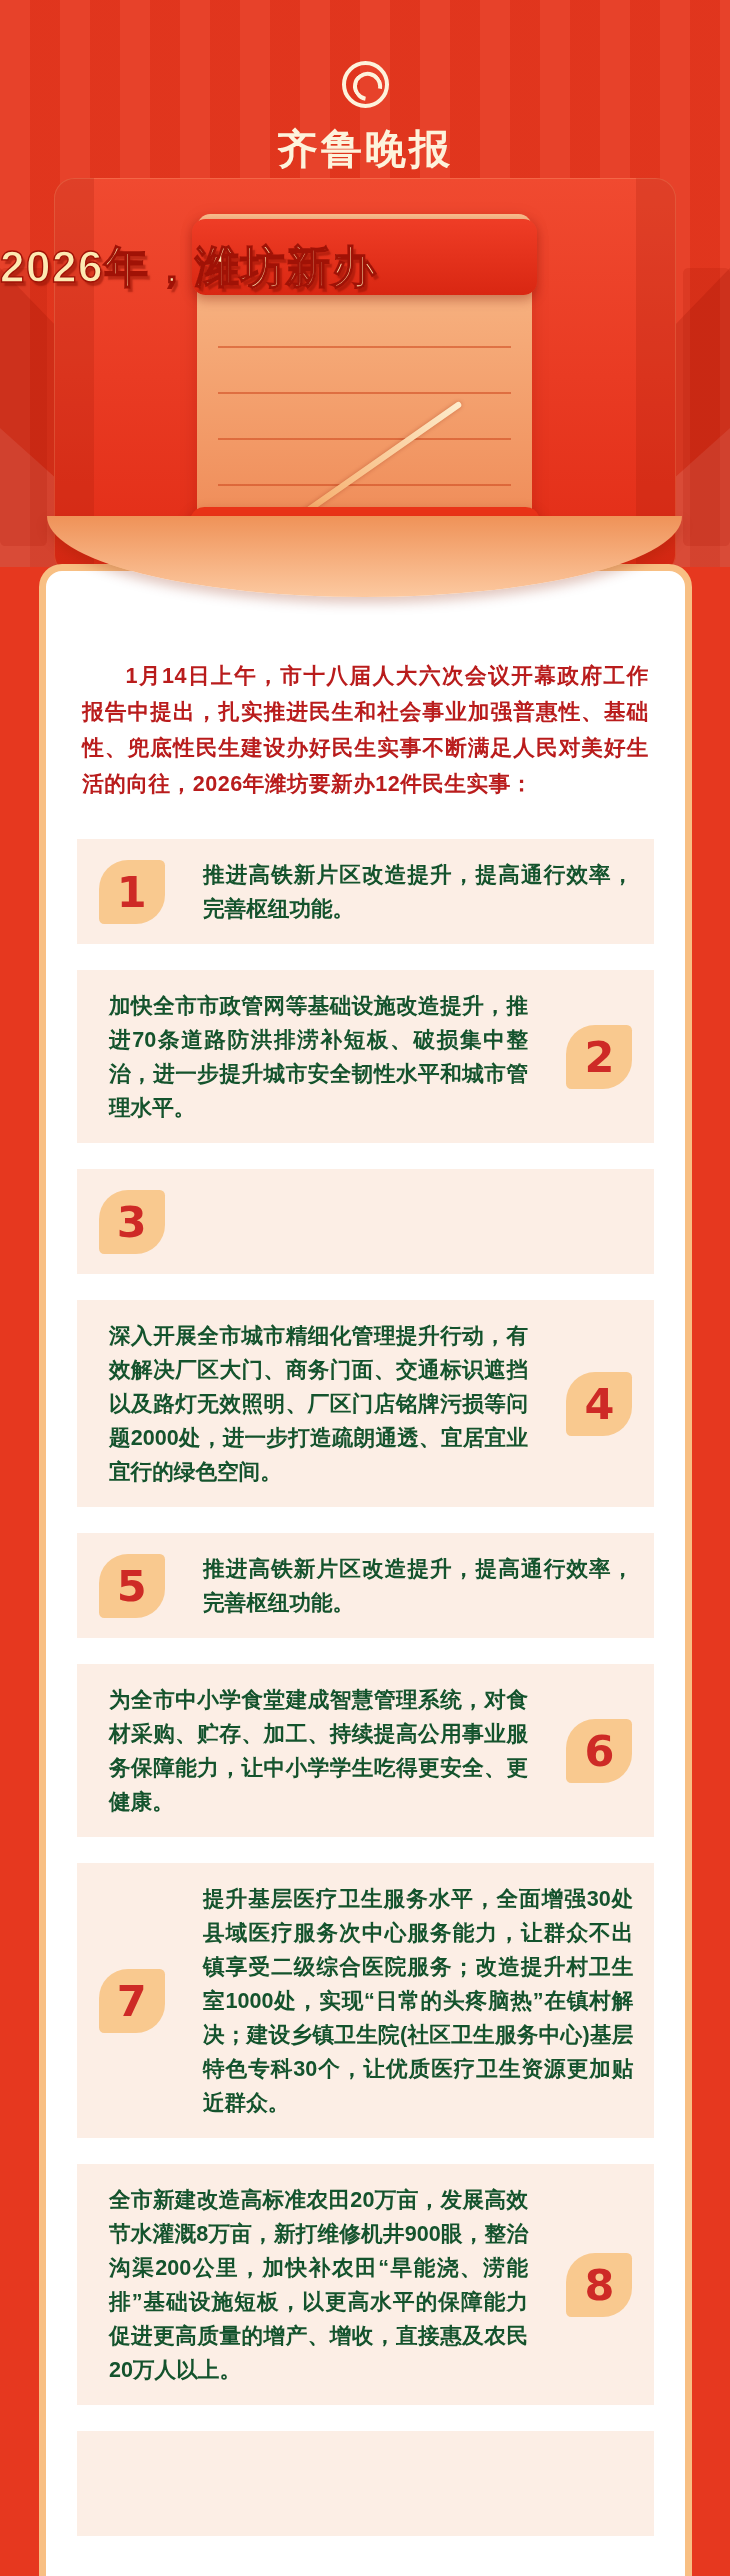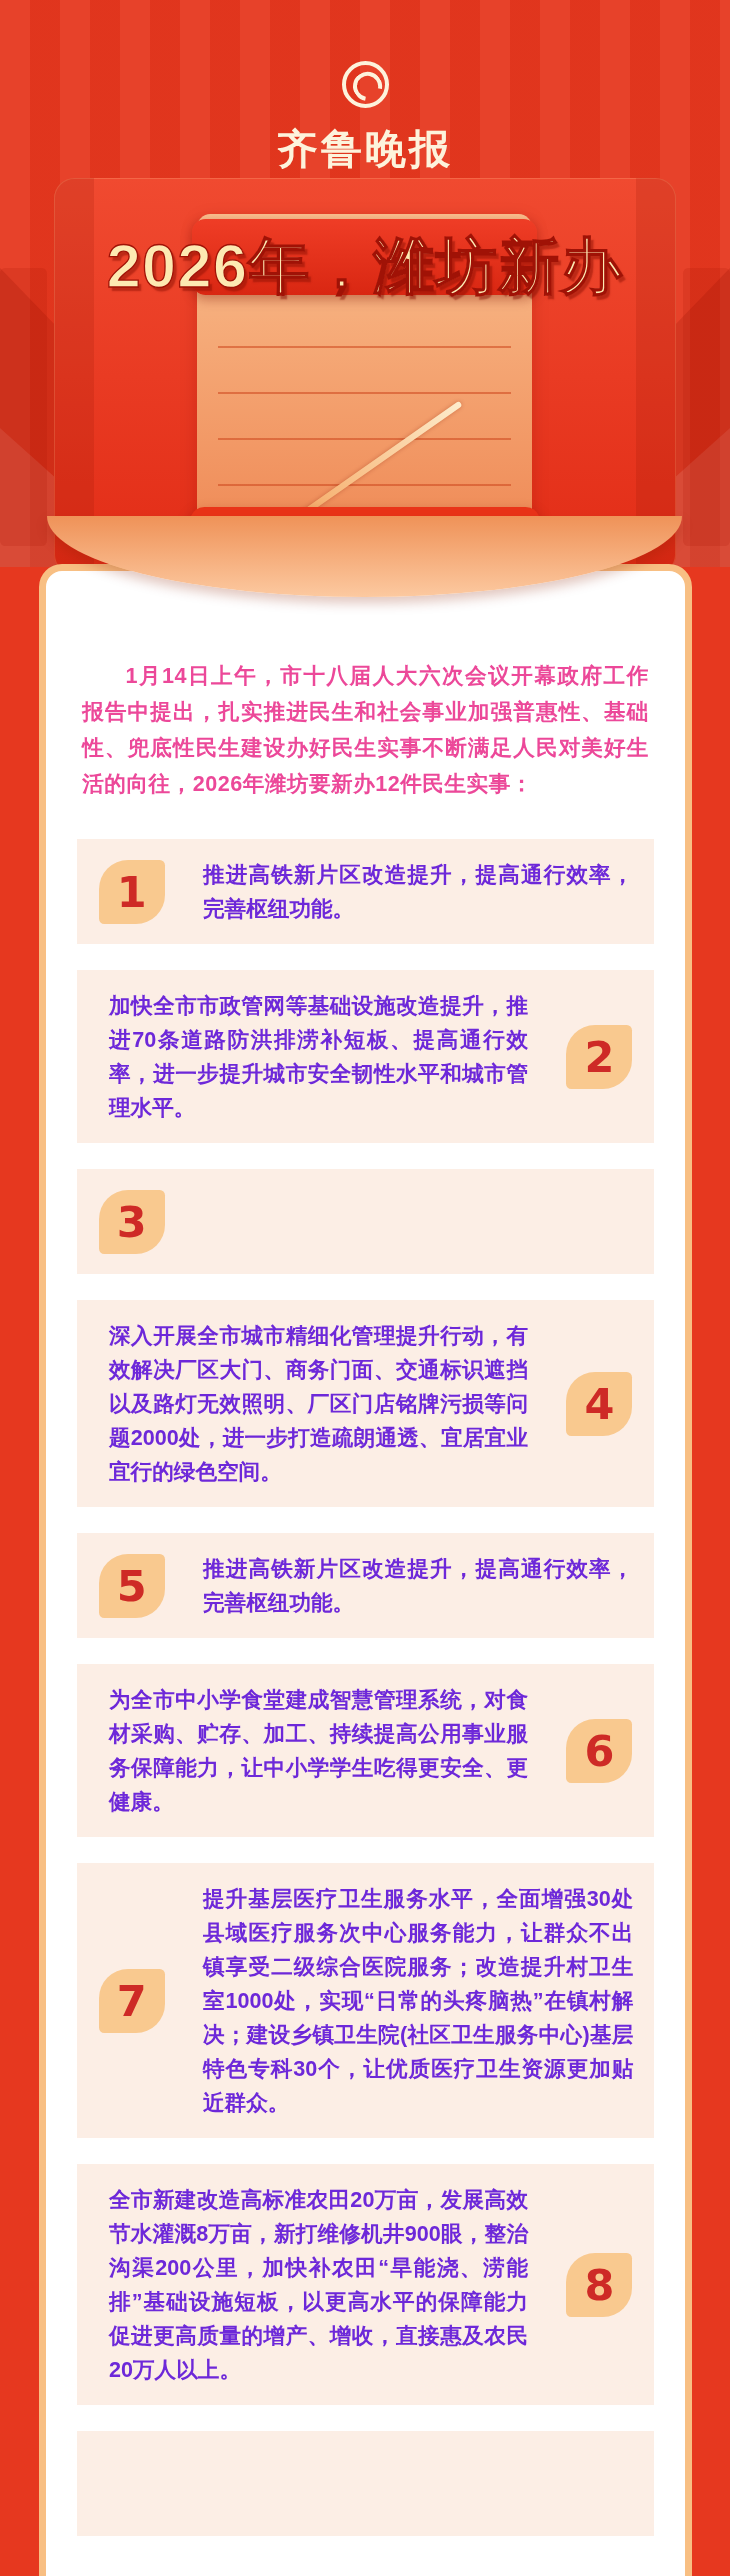--- a/index.html
+++ b/index.html
@@ -40,32 +40,32 @@
   .notepad-band{position:absolute;top:219px;left:192px;width:345px;height:76px;border-radius:13.4px;
     background:linear-gradient(180deg,#ef3d26,#d92712);box-shadow:0 4.1px 10.3px rgba(120,12,2,.35);}
   .pen{position:absolute;top:346px;left:348px;width:5.7px;height:268px;border-radius:3.1px;
     background:linear-gradient(180deg,#fdeccc,#f6ae6c 70%,#c9541f);transform:rotate(55deg);box-shadow:0 0 4.1px rgba(120,20,5,.3);}
   .pocket{position:absolute;top:507px;left:190px;width:350px;height:64px;border-radius:14.4px;
     background:#e93318;box-shadow:0 6.2px 13.4px rgba(120,10,0,.38);}
   .flap{position:absolute;top:516px;left:47px;width:635px;height:81px;z-index:6;
     border-radius:0 0 50% 50% / 0 0 100% 100%;
     background:linear-gradient(180deg,#ef9258,#fcc9a0);box-shadow:0 6.2px 11.3px rgba(140,30,5,.25);}
   
-  .title{position:absolute;top:231px;left:0;width:100%;text-align:center;z-index:4;
-    color:#fde9b2;font-weight:800;font-size:61px;line-height:71px;letter-spacing:1.5px;
+  .title{position:absolute;top:231px;left:0;width:100%;z-index:4;
+    color:#fde9b2;font-weight:800;font-size:44px;line-height:71px;letter-spacing:1.5px;
     -webkit-text-stroke:1.3px #a01206;text-shadow:3.1px 4.1px 1.5px rgba(140,16,4,.5);}
   
   .card{position:absolute;top:564px;left:39px;width:653px;height:2483px;z-index:3;
     background:#ffffff;border:7.2px solid #f8bf83;border-radius:23px;
     padding:87px 31px 26px 31px;}
-  .intro{color:#ec4899;font-size:21.6px;line-height:36px;font-weight:700;text-indent:2em;
+  .intro{color:#b91c1c;font-size:21.6px;line-height:36px;font-weight:700;text-indent:2em;
     padding:0 5.2px;text-align:justify;letter-spacing:0.5px;}
   .items{display:flex;flex-direction:column;gap:26px;margin-top:37px;}
   .item{position:relative;background:#fceee5;min-height:105px;display:flex;align-items:center;}
-  .item .txt{font-size:21.6px;line-height:34px;font-weight:600;color:#6d28d9;text-align:justify;width:100%;}
+  .item .txt{font-size:21.6px;line-height:34px;font-weight:600;color:#14532d;text-align:justify;width:100%;}
   .item.odd{padding:18.5px 20.6px 18.5px 126px;}
   .item.even{padding:18.5px 126px 18.5px 32px;}
   .badge{position:absolute;top:50%;transform:translateY(-50%);width:66px;height:64px;
     background:#f9c98f;border-radius:29px 5.2px 29px 5.2px;
     display:flex;align-items:center;justify-content:center;
     color:#ce2a26;font-size:43px;font-weight:800;font-family:"DejaVu Sans","Liberation Sans",sans-serif;}
   .item.odd .badge{left:21.6px;}
   .item.even .badge{right:21.6px;}
 </style>
 </head>
@@ -107,21 +107,21 @@
   <div class="card">
     <div class="intro">1月14日上午，市十八届人大六次会议开幕政府工作报告中提出，扎实推进民生和社会事业加强普惠性、基础性、兜底性民生建设办好民生实事不断满足人民对美好生活的向往，2026年潍坊要新办12件民生实事：</div>
 
     <div class="items">
       <div class="item odd">
         <div class="badge">1</div>
         <div class="txt">推进高铁新片区改造提升，提高通行效率，完善枢纽功能。</div>
       </div>
       <div class="item even">
         <div class="badge">2</div>
-        <div class="txt">加快全市市政管网等基础设施改造提升，推进70条道路防洪排涝补短板、提高通行效率，进一步提升城市安全韧性水平和城市管理水平。</div>
+        <div class="txt">加快全市市政管网等基础设施改造提升，推进70条道路防洪排涝补短板、破损集中整治，进一步提升城市安全韧性水平和城市管理水平。</div>
       </div>
       <div class="item odd">
         <div class="badge">3</div>
       </div>
       <div class="item even">
         <div class="badge">4</div>
         <div class="txt">深入开展全市城市精细化管理提升行动，有效解决厂区大门、商务门面、交通标识遮挡以及路灯无效照明、厂区门店铭牌污损等问题2000处，进一步打造疏朗通透、宜居宜业宜行的绿色空间。</div>
       </div>
       <div class="item odd">
         <div class="badge">5</div>

